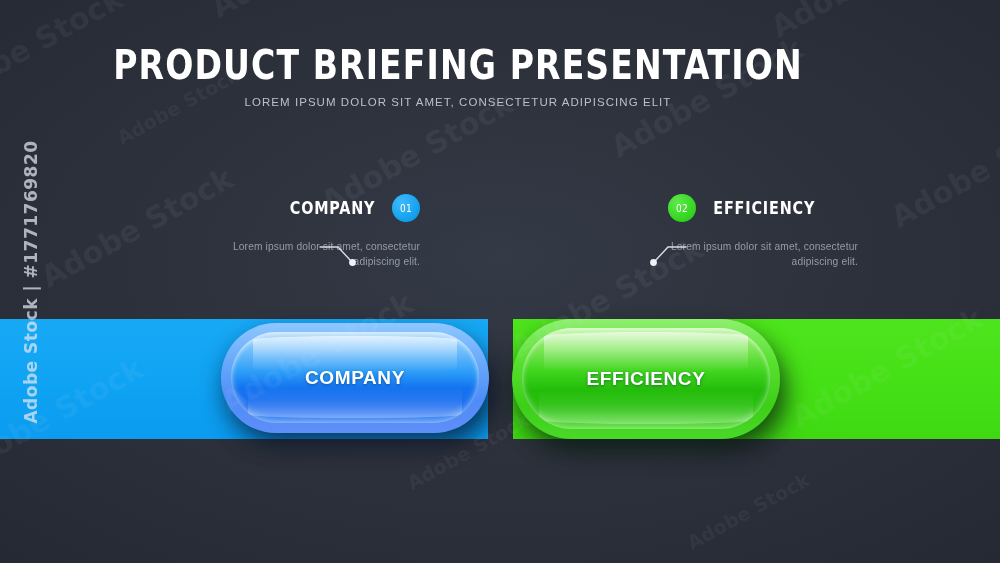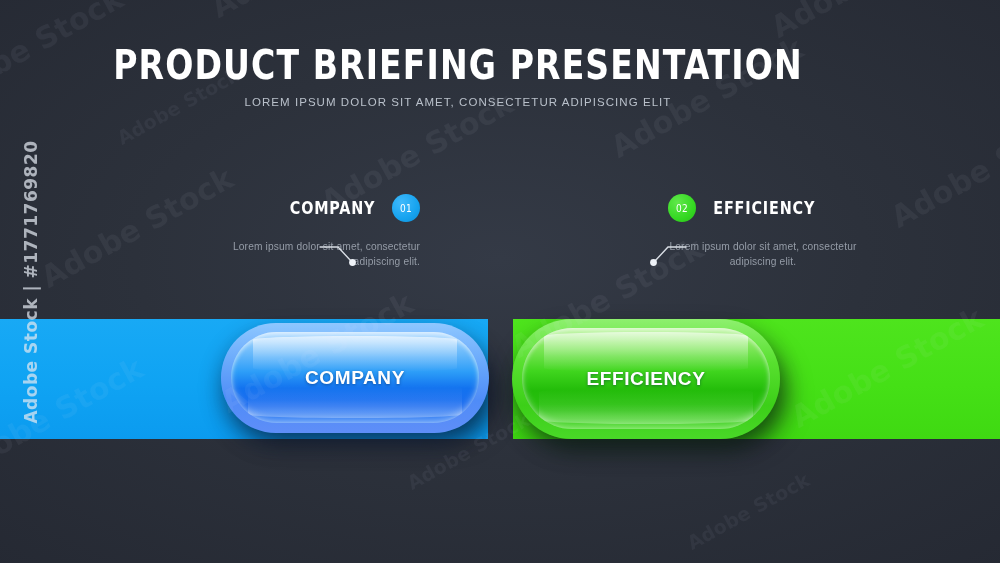--- a/index.html
+++ b/index.html
@@ -86,21 +86,21 @@
     font-weight: 400;
   }
 
   
   .info {
     position: absolute;
     z-index: 7;
     width: 300px;
   }
   .info.left  { left: 120px;  top: 192px; text-align: right; }
-  .info.right { left: 668px;  top: 192px; text-align: center;  }
+  .info.right { left: 668px;  top: 192px; text-align: right;  }
 
   .info-head {
     display: flex;
     align-items: center;
     gap: 14px;
     height: 32px;
   }
   .info.left  .info-head { justify-content: flex-end; }
   .info.right .info-head { justify-content: flex-start; }
 

